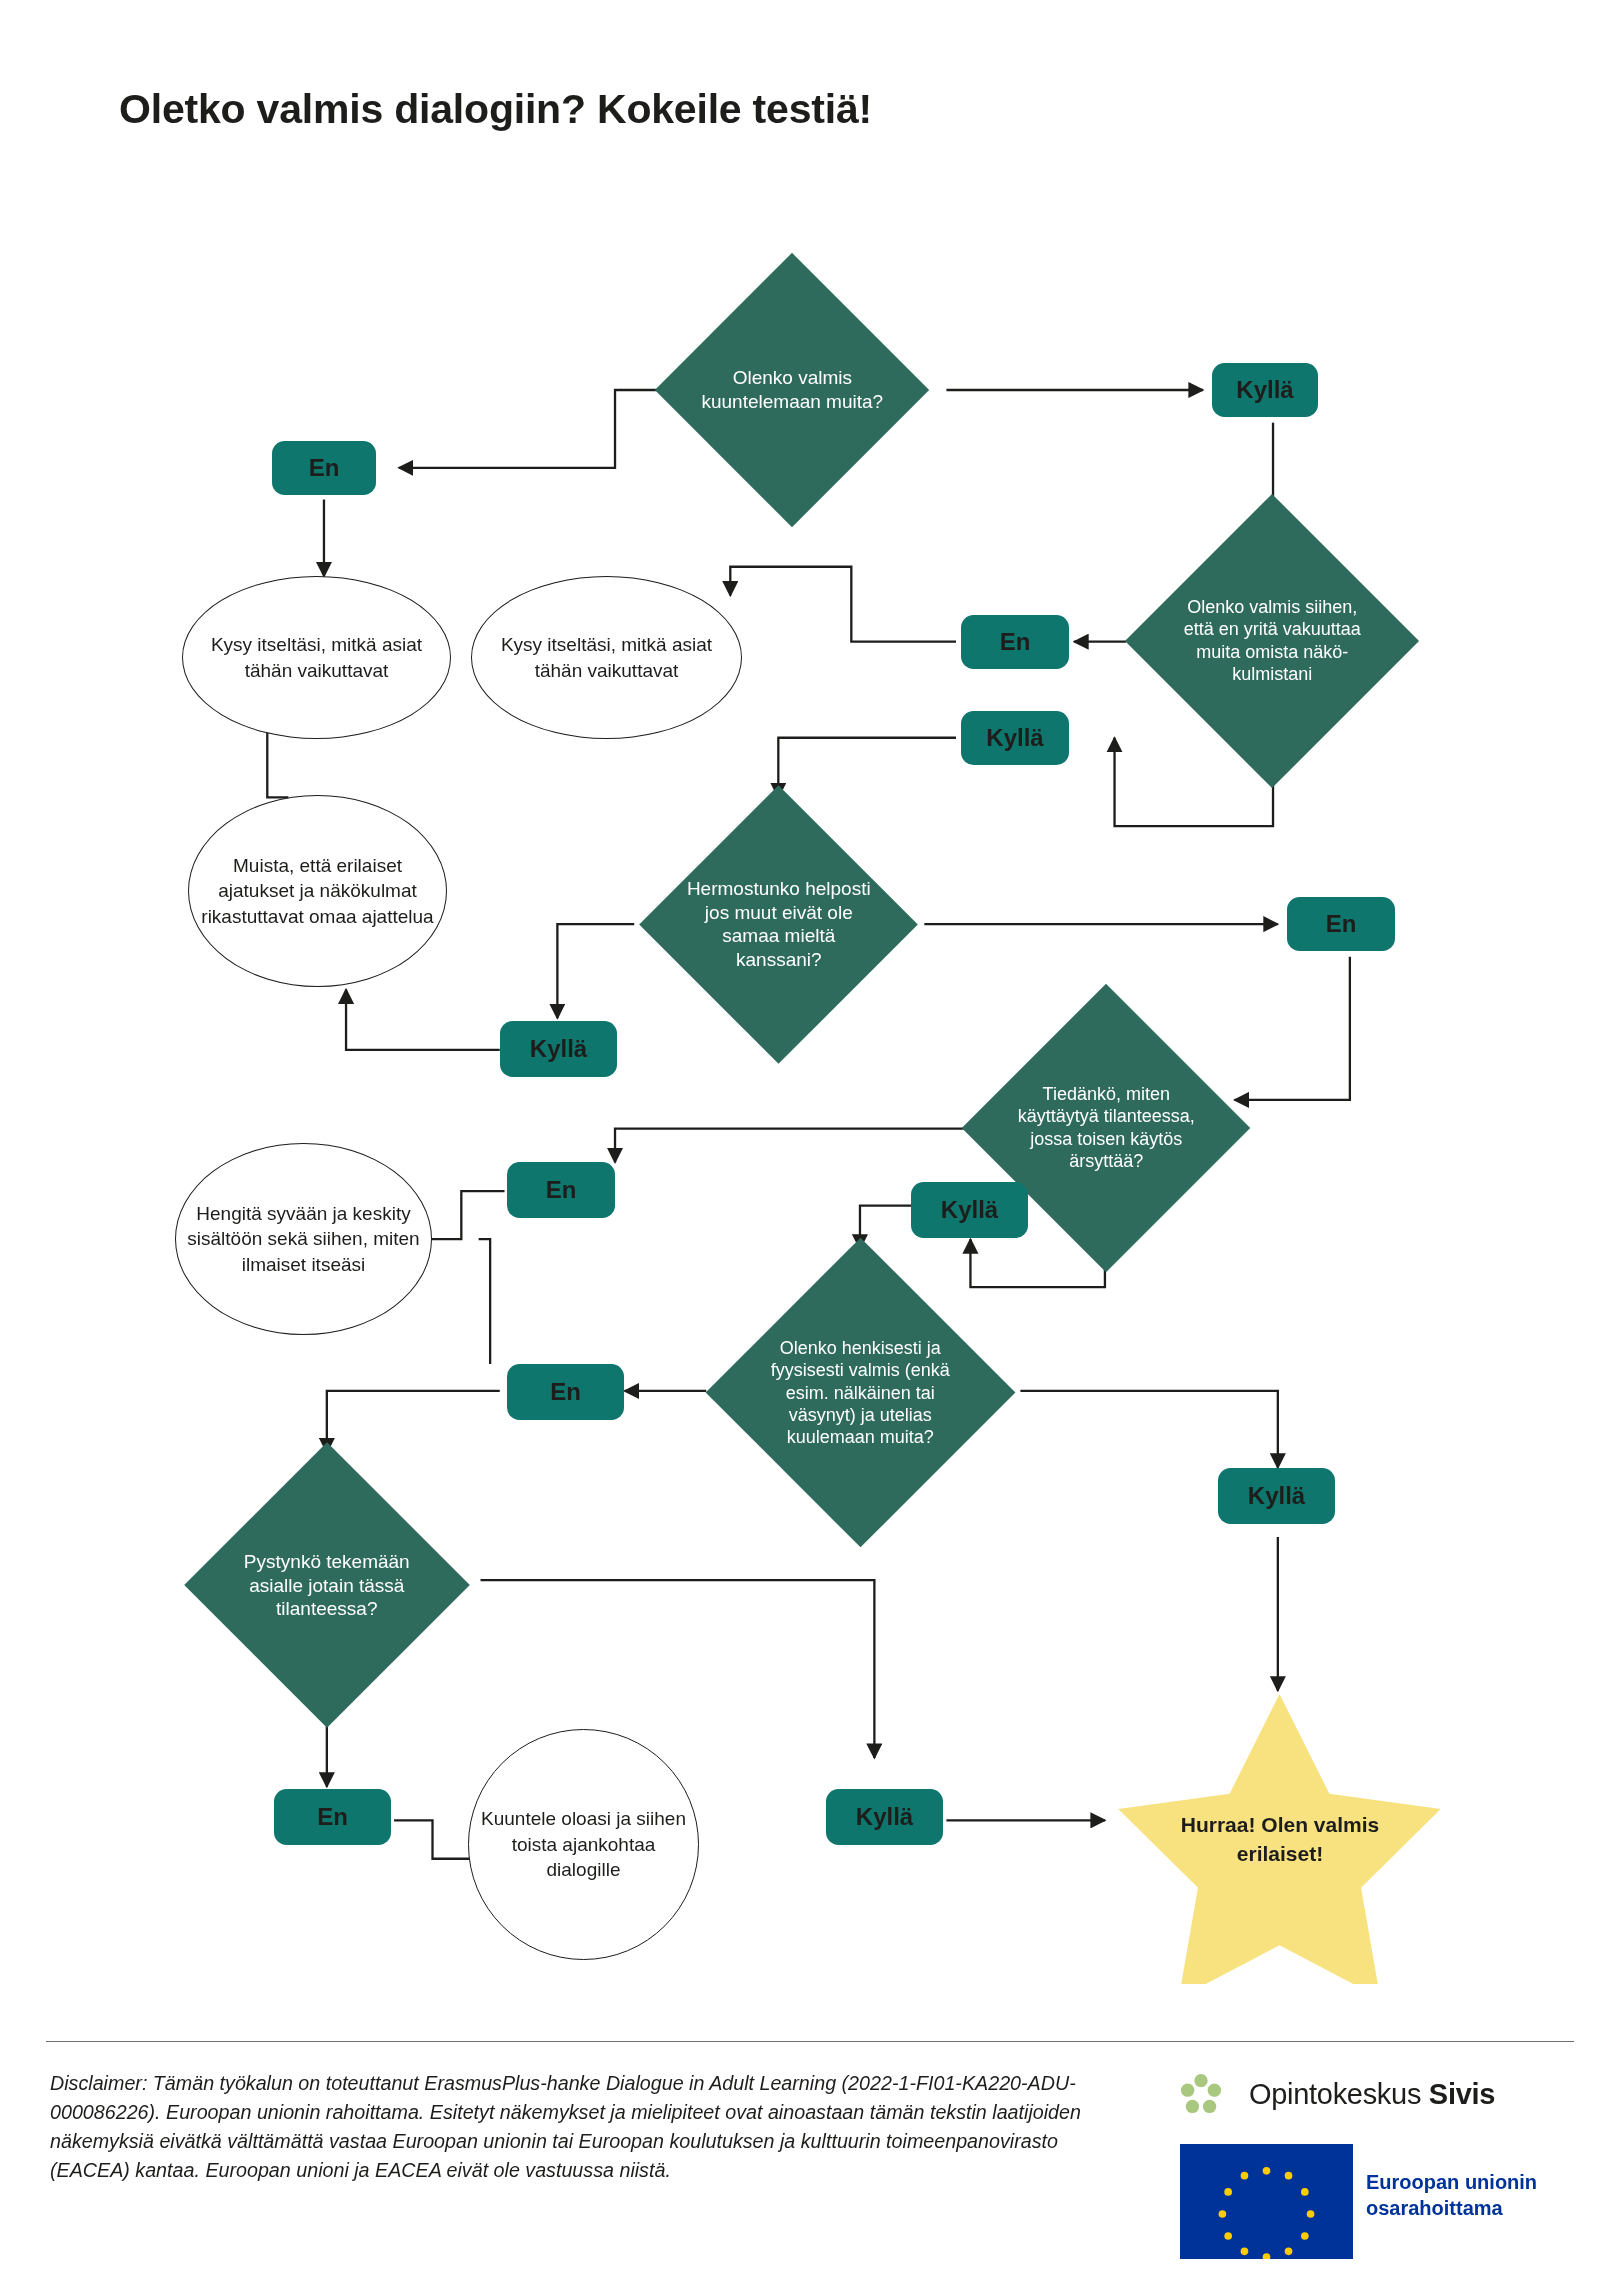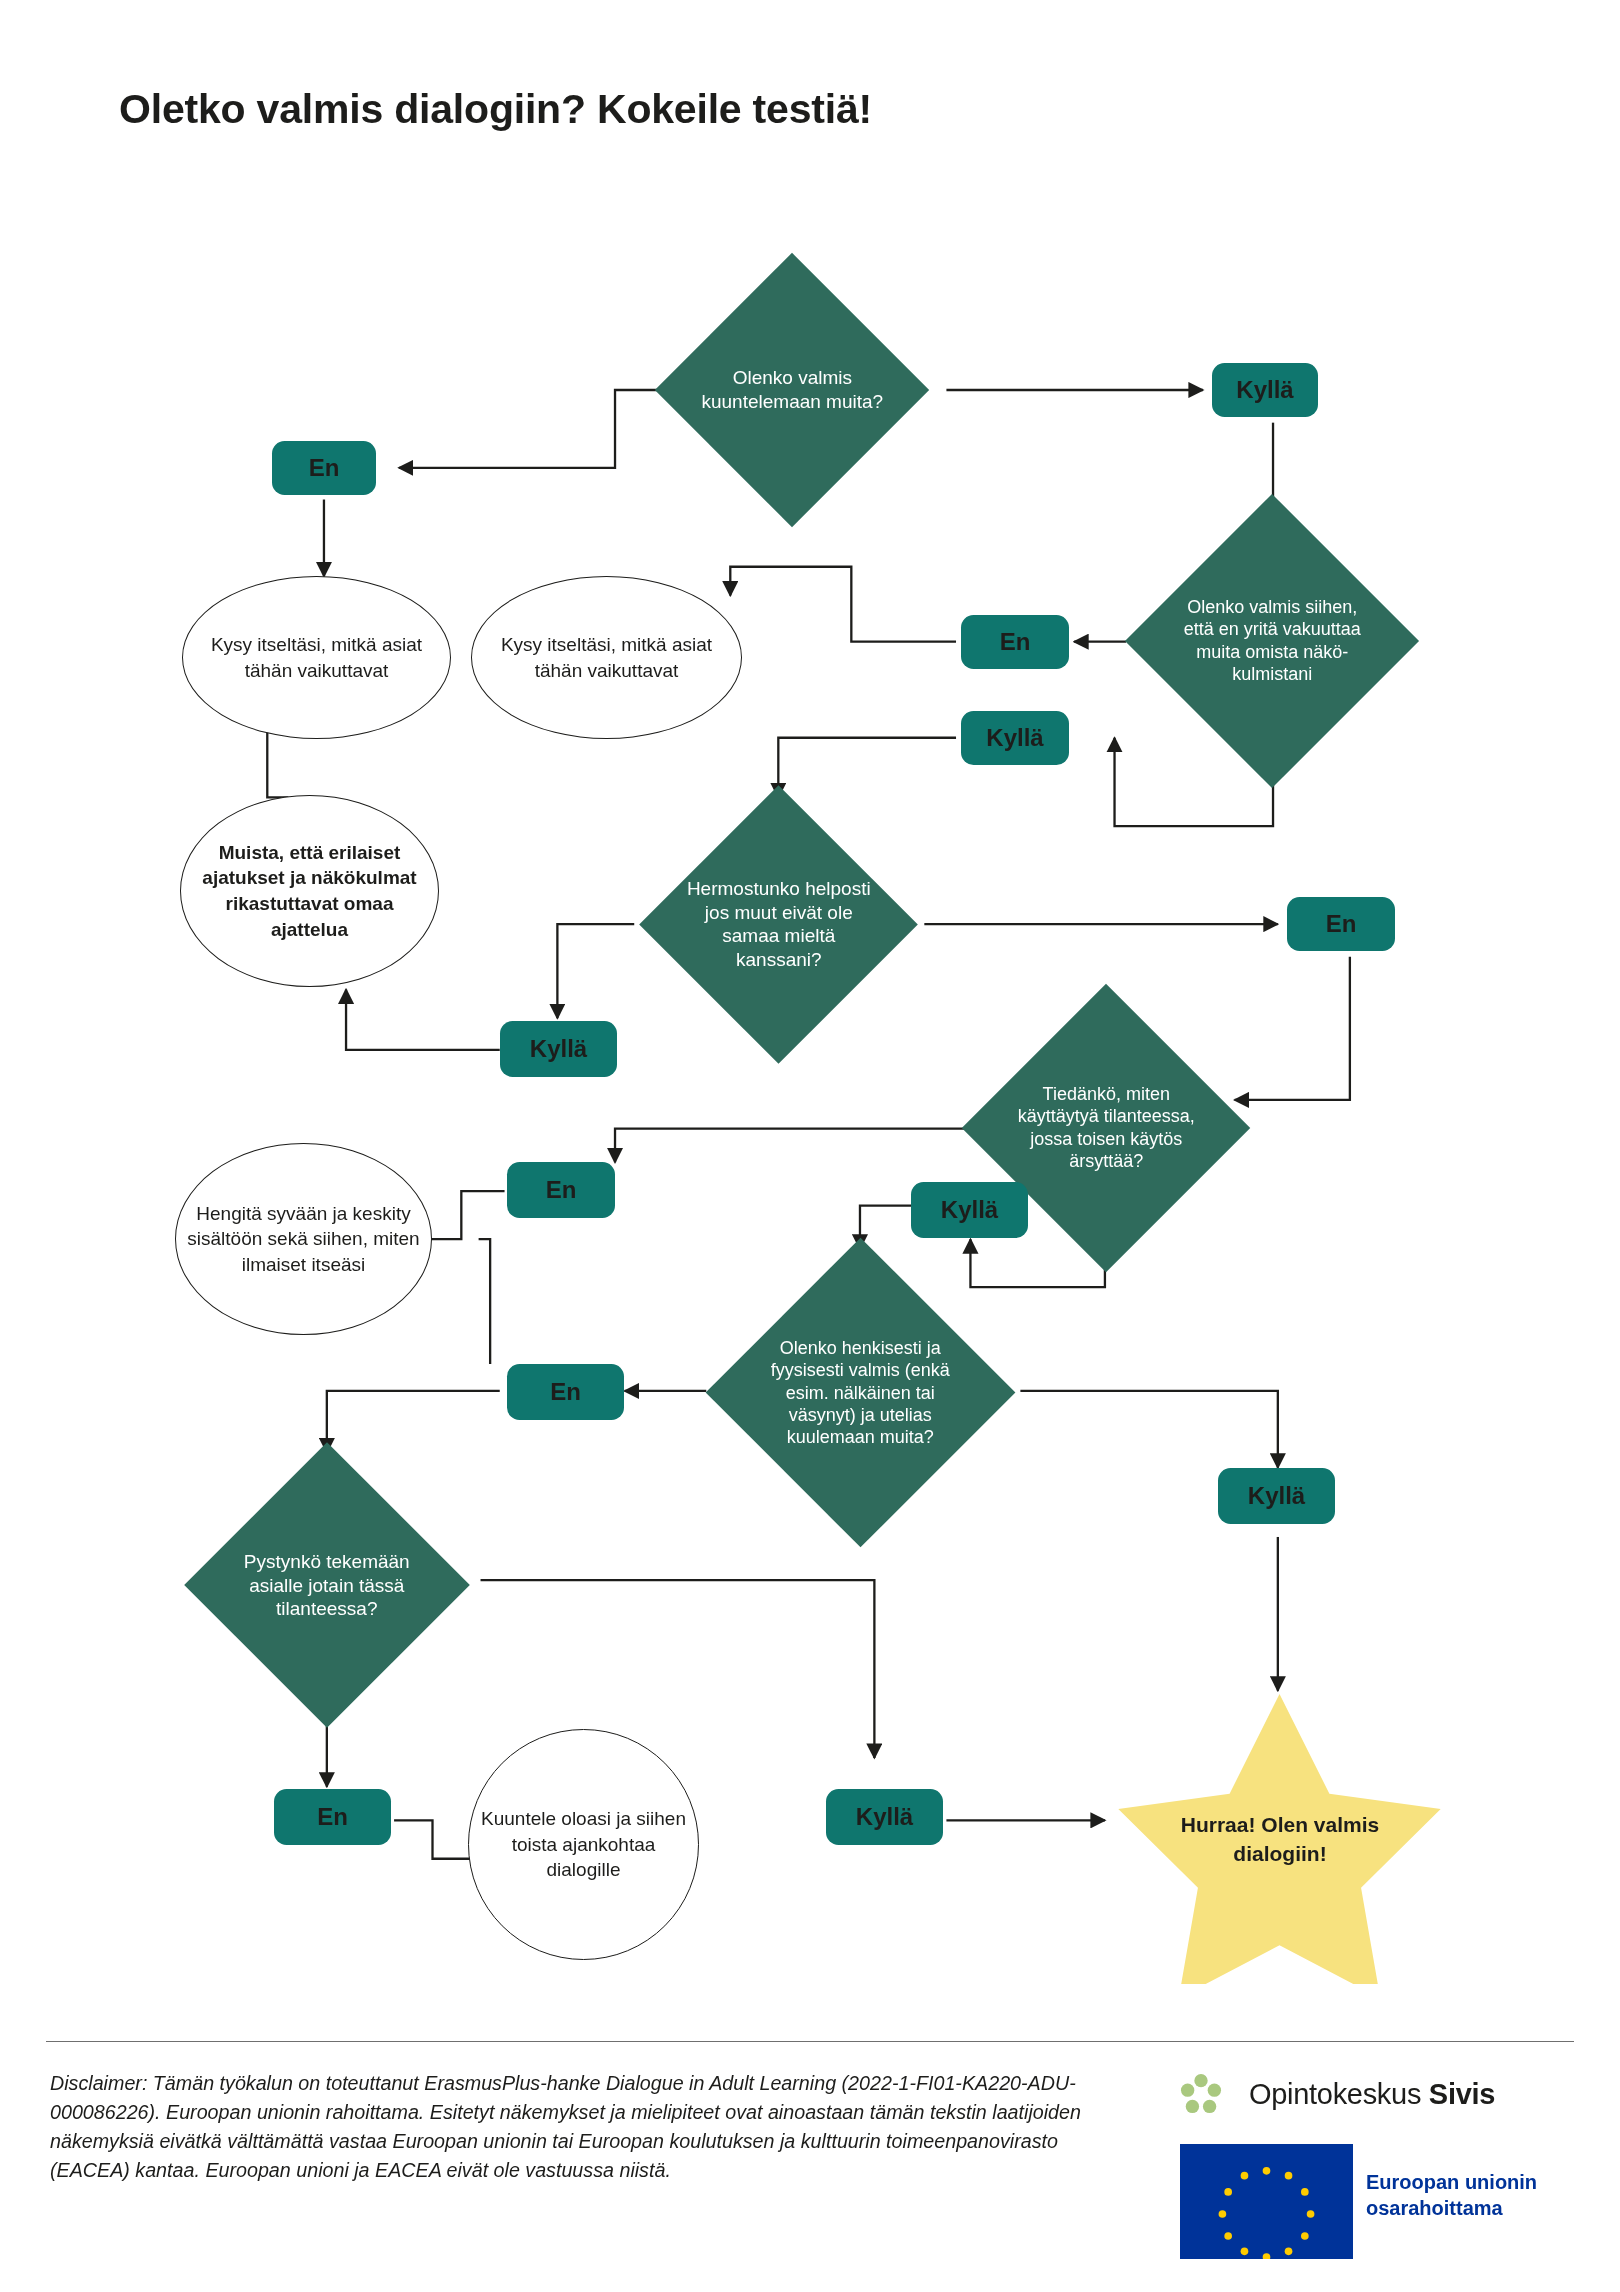--- a/index.html
+++ b/index.html
@@ -192,21 +192,21 @@
   <div class="abs dwrap" style="left:680px;top:826px;width:197px;height:197px;">
     <div class="diamond" style="width:197px;height:197px;font-size:19px;">
       <div class="inner">Hermostunko helposti jos muut eivät ole samaa mieltä kanssani?</div>
     </div>
   </div>
 
   <div class="abs pill" style="left:1287px;top:897px;width:108px;height:54px;">En</div>
 
   <div class="abs pill" style="left:500px;top:1021px;width:117px;height:56px;">Kyllä</div>
 
-  <div class="abs circle" style="left:180px;top:795px;width:259px;height:192px;font-weight:bold;">
+  <div class="abs circle" style="left:188px;top:795px;width:259px;height:192px;">
     <span>Muista, että erilaiset ajatukset ja näkökulmat rikastuttavat omaa ajattelua</span>
   </div>
 
   <div class="abs dwrap" style="left:1004px;top:1026px;width:204px;height:204px;">
     <div class="diamond" style="width:204px;height:204px;font-size:18px;">
       <div class="inner">Tiedänkö, miten käyttäytyä tilanteessa, jossa toisen käytös ärsyttää?</div>
     </div>
   </div>
 
   <div class="abs pill" style="left:507px;top:1162px;width:108px;height:56px;">En</div>
@@ -237,21 +237,21 @@
 
   <div class="abs pill" style="left:826px;top:1789px;width:117px;height:56px;">Kyllä</div>
 
   <div class="abs circle" style="left:468px;top:1729px;width:231px;height:231px;">
     <span>Kuuntele oloasi ja siihen toista ajankohtaa dialogille</span>
   </div>
 
   <svg class="abs" style="left:1078px;top:1686px;width:403px;height:298px;" viewBox="0 0 420 310">
     <polygon points="210,8 262,112 378,128 295,210 315,325 210,270 105,325 125,210 42,128 158,112" fill="#f7e27f"></polygon>
   </svg>
-  <div class="abs star-label" style="left:1136px;top:1782px;width:288px;height:115px;">Hurraa! Olen valmis dialogiin!</div>
+  <div class="abs star-label" style="left:1136px;top:1782px;width:288px;height:115px;">Hurraa! Olen valmis erilaiset!</div>
 
   <div class="abs footer-rule"></div>
   <div class="abs disclaimer">Disclaimer: Tämän työkalun on toteuttanut ErasmusPlus-hanke Dialogue in Adult Learning (2022-1-FI01-KA220-ADU-000086226). Euroopan unionin rahoittama. Esitetyt näkemykset ja mielipiteet ovat ainoastaan tämän tekstin laatijoiden näkemyksiä eivätkä välttämättä vastaa Euroopan unionin tai Euroopan koulutuksen ja kulttuurin toimeenpanovirasto (EACEA) kantaa. Euroopan unioni ja EACEA eivät ole vastuussa niistä.</div>
 
   <div class="abs logo-sivis">
     <svg width="42" height="42" viewBox="0 0 44 44">
       <g fill="#a9c87f">
         <circle cx="22" cy="8" r="7"></circle>
         <circle cx="36" cy="18" r="7"></circle>
         <circle cx="31" cy="35" r="7"></circle>

